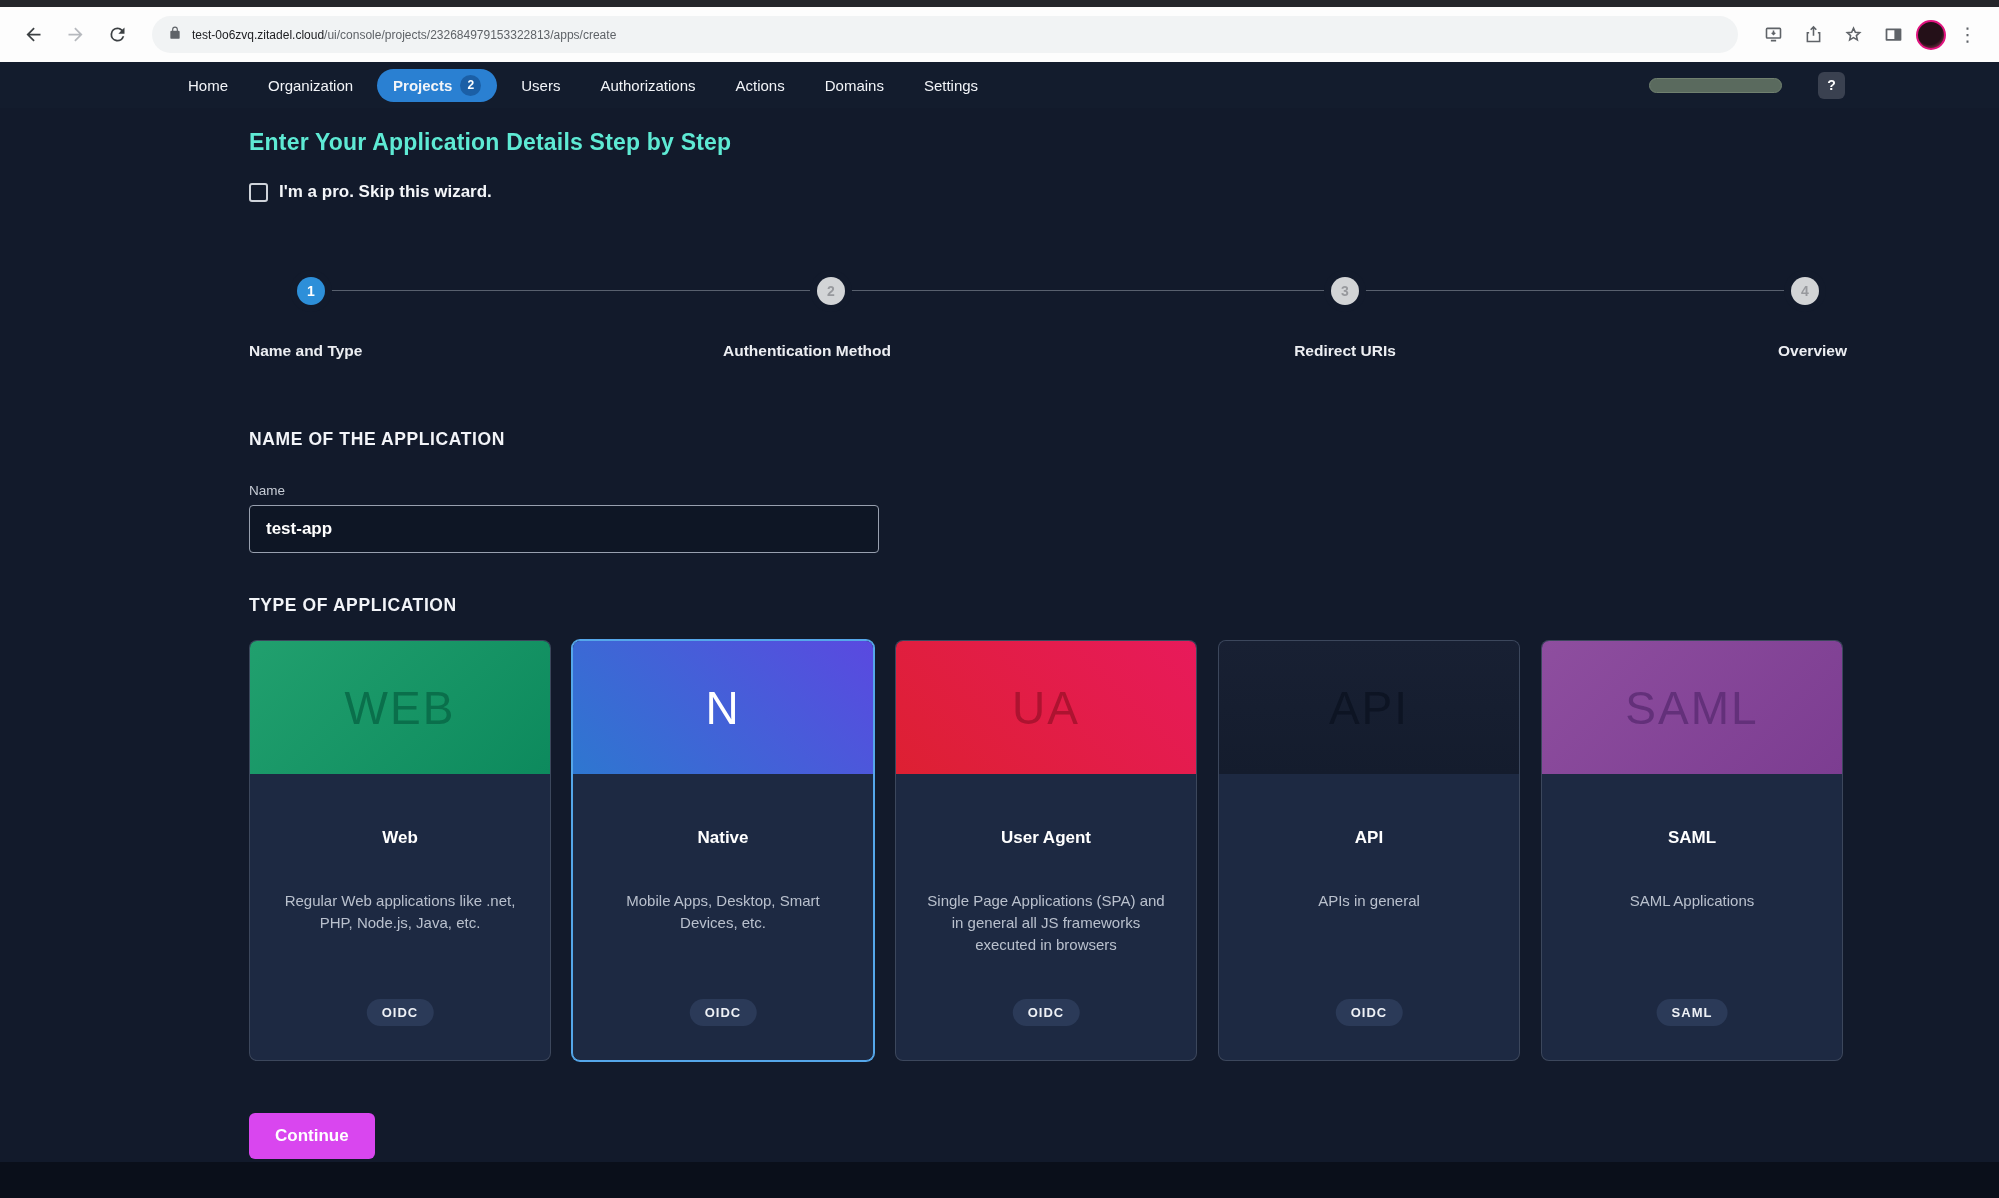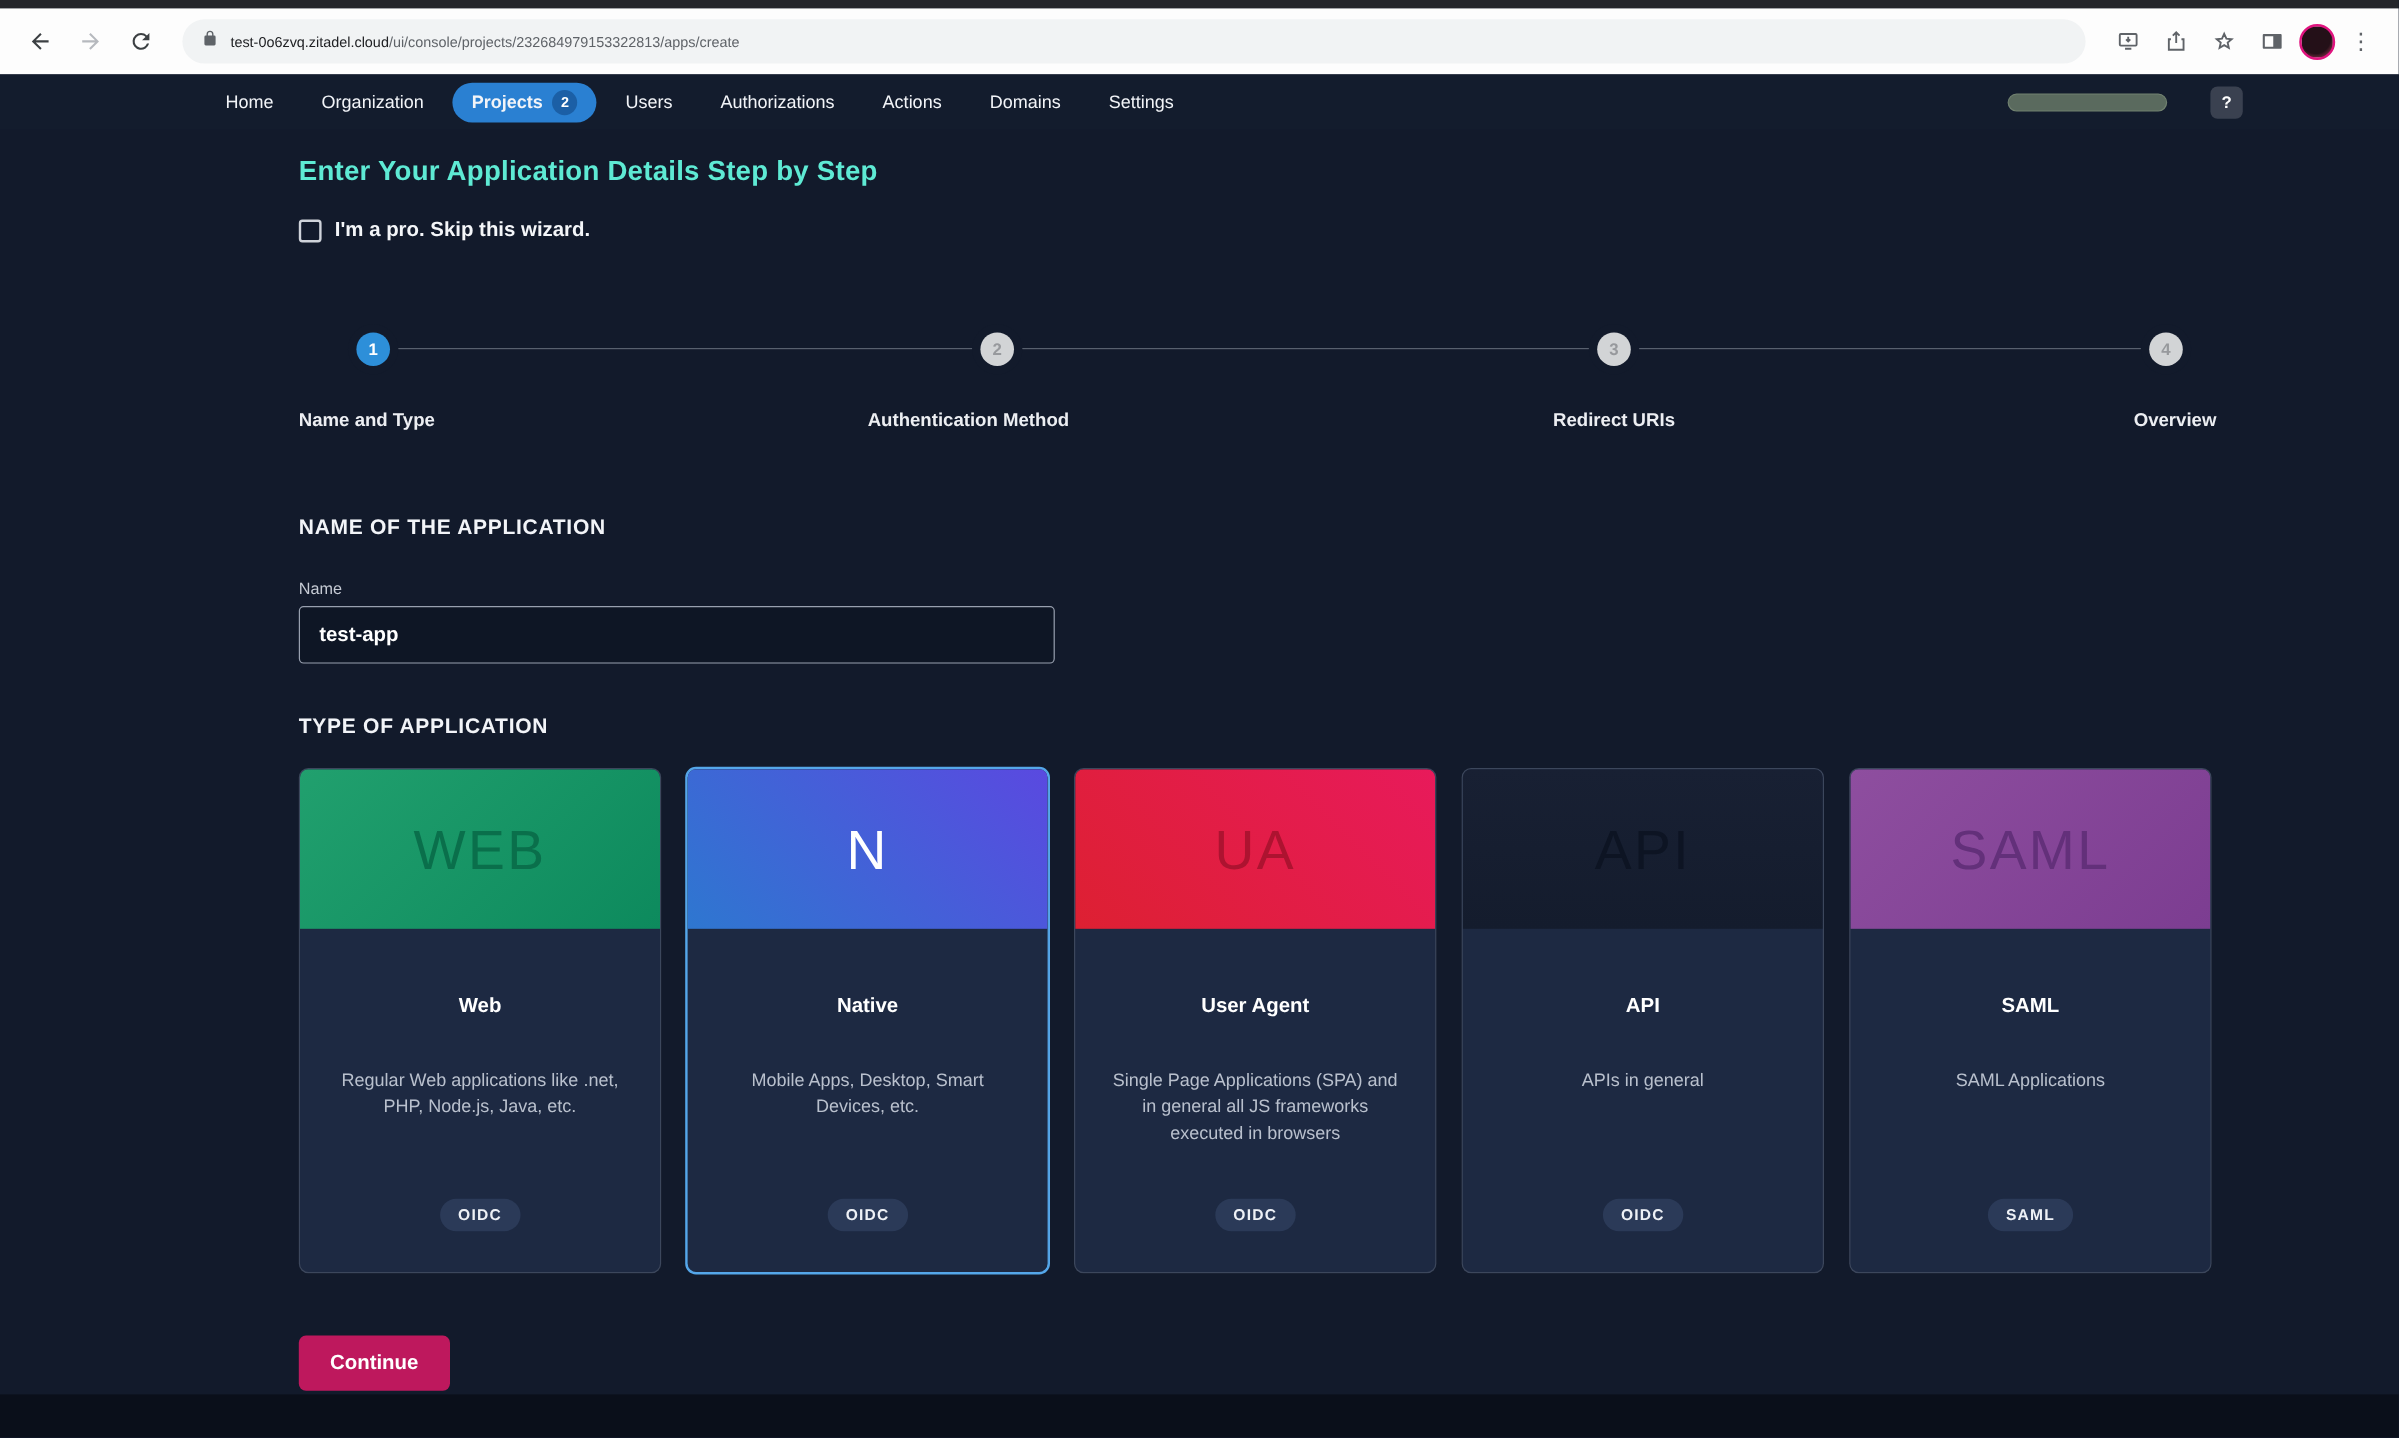--- a/index.html
+++ b/index.html
@@ -42,21 +42,21 @@
   .avatar {
     width:30px; height:30px; border-radius:50%; flex:none;
     background: radial-gradient(circle at 45% 40%, #241018 0 58%, #53212f 70%, #e0147f 100%);
     border:2px solid #e0147f;
   }
   .dots { font-size:19px; color:#5f6368; letter-spacing:0; padding:0 6px; }
 
   
   .appnav {
     height:46px; background:#131c2d; display:flex; align-items:center;
-    padding-left:172px; gap:8px;
+    padding-left:172px; padding-right:24px; gap:8px;
   }
   .appnav-item {
     color:#f2f4f8; font-size:15px; padding:6px 16px; border-radius:17px;
     display:flex; align-items:center; gap:8px; white-space:nowrap;
   }
   .appnav-item.active { background:#2a80d2; font-weight:600;text-align:right; }
   .nav-badge {
     background:#1b5fa6; color:#fff; width:21px; height:21px; border-radius:50%;
     font-size:12px; display:flex; align-items:center; justify-content:center;
   }
@@ -152,21 +152,21 @@
     margin-top:42px; padding:0 24px; text-align:center; color:#b9c0cd;
     font-size:15px; line-height:1.48;
   }
   .card-badge {
     position:absolute; bottom:34px; left:50%; transform:translateX(-50%);
     background:#2b3a58; color:#eef1f6; font-size:13px; font-weight:700;
     letter-spacing:1px; padding:6px 15px; border-radius:14px;
   }
 
   .continue-btn {
-    margin-top:52px; background:#be185d; color:#ffffff; border:none;
+    margin-top:52px; background:#d946ef; color:#ffffff; border:none;
     font-size:17px; font-weight:600; padding:13px 26px; border-radius:6px;
     font-family:"Liberation Sans", sans-serif; cursor:pointer;
   }
 
   .footer-strip {
     position:absolute; left:0; right:0; bottom:0; height:36px; background:#0a0f1a;
   }
 </style>
 </head>
 <body>

